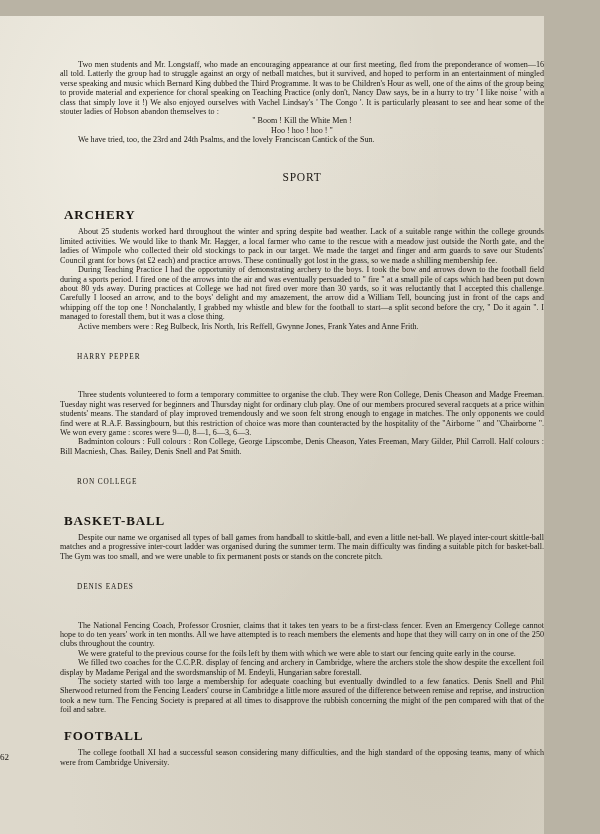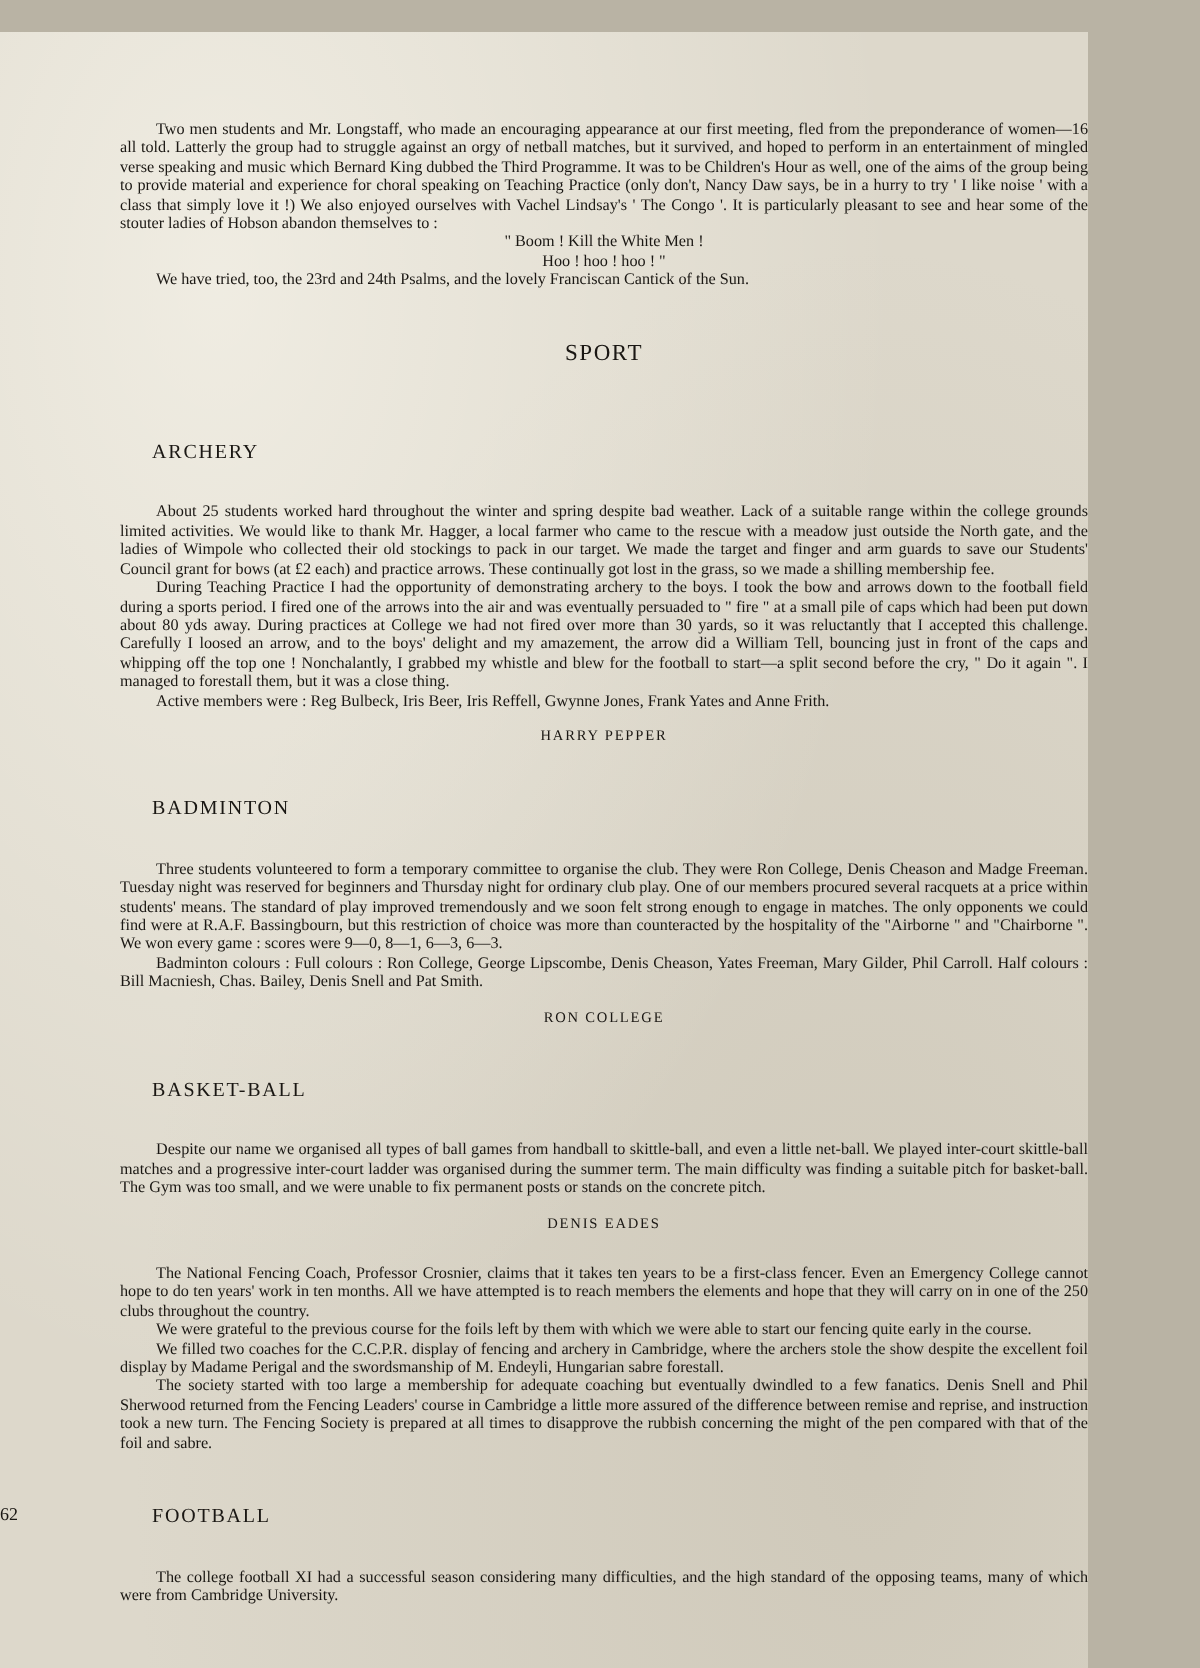--- a/index.html
+++ b/index.html
@@ -42,33 +42,34 @@
   .spacer-md { height: 8px; }
   .spacer-lg { height: 12px; }
   .section-title {
     text-align: center;
     font-size: 11.5px;
     letter-spacing: 0.8px;
     margin: 16px;
     text-indent: 0;
   }
   .head {
-    font-size: 10px;
+    font-size: 13px;
     letter-spacing: 0.9px;
     text-transform: uppercase;
     text-indent: 0;
-    margin: 16px;
+    margin: 4px;
+    font-weight: bold;
   }
   .signature {
-    text-align: center;
+    text-align: left;
     font-size: 7.3px;
     letter-spacing: 0.9px;
     text-transform: uppercase;
     text-indent: 0;
-    margin: 4px;
+    margin: 17px;
   }
   .verse {
     text-align: center;
     text-indent: 0;
     margin: 0;
   }
   .folio {
     position: absolute;
     left: 0;
     bottom: 88px;
@@ -90,26 +91,25 @@
     <p>We have tried, too, the 23rd and 24th Psalms, and the lovely Franciscan Cantick of the Sun.</p>
 
     <div class="spacer-lg"></div>
     <p class="section-title">SPORT</p>
     <div class="spacer-md"></div>
 
     <p class="head">Archery</p>
     <div class="spacer-sm"></div>
     <p>About 25 students worked hard throughout the winter and spring despite bad weather. Lack of a suitable range within the college grounds limited activities. We would like to thank Mr. Hagger, a local farmer who came to the rescue with a meadow just outside the North gate, and the ladies of Wimpole who collected their old stockings to pack in our target. We made the target and finger and arm guards to save our Students' Council grant for bows (at £2 each) and practice arrows. These continually got lost in the grass, so we made a shilling membership fee.</p>
     <p>During Teaching Practice I had the opportunity of demonstrating archery to the boys. I took the bow and arrows down to the football field during a sports period. I fired one of the arrows into the air and was eventually persuaded to " fire " at a small pile of caps which had been put down about 80 yds away. During practices at College we had not fired over more than 30 yards, so it was reluctantly that I accepted this challenge. Carefully I loosed an arrow, and to the boys' delight and my amazement, the arrow did a William Tell, bouncing just in front of the caps and whipping off the top one ! Nonchalantly, I grabbed my whistle and blew for the football to start—a split second before the cry, " Do it again ". I managed to forestall them, but it was a close thing.</p>
-    <p>Active members were : Reg Bulbeck, Iris Beer, Iris Reffell, Gwynne Jones, Frank Yates and Anne Frith.</p>
+    <p>Active members were : Reg Bulbeck, Iris North, Iris Reffell, Gwynne Jones, Frank Yates and Anne Frith.</p>
     <div class="spacer-sm"></div>
     <p class="signature">Harry Pepper</p>
 
     <div class="spacer-md"></div>
-    <p class="head">Badminton</p>
     <div class="spacer-sm"></div>
     <p>Three students volunteered to form a temporary committee to organise the club. They were Ron College, Denis Cheason and Madge Freeman. Tuesday night was reserved for beginners and Thursday night for ordinary club play. One of our members procured several racquets at a price within students' means. The standard of play improved tremendously and we soon felt strong enough to engage in matches. The only opponents we could find were at R.A.F. Bassingbourn, but this restriction of choice was more than counteracted by the hospitality of the "Airborne " and "Chairborne ". We won every game : scores were 9—0, 8—1, 6—3, 6—3.</p>
     <p>Badminton colours : Full colours : Ron College, George Lipscombe, Denis Cheason, Yates Freeman, Mary Gilder, Phil Carroll. Half colours : Bill Macniesh, Chas. Bailey, Denis Snell and Pat Smith.</p>
     <div class="spacer-sm"></div>
     <p class="signature">Ron College</p>
 
     <div class="spacer-md"></div>
     <p class="head">Basket-ball</p>
     <div class="spacer-sm"></div>
     <p>Despite our name we organised all types of ball games from handball to skittle-ball, and even a little net-ball. We played inter-court skittle-ball matches and a progressive inter-court ladder was organised during the summer term. The main difficulty was finding a suitable pitch for basket-ball. The Gym was too small, and we were unable to fix permanent posts or stands on the concrete pitch.</p>

